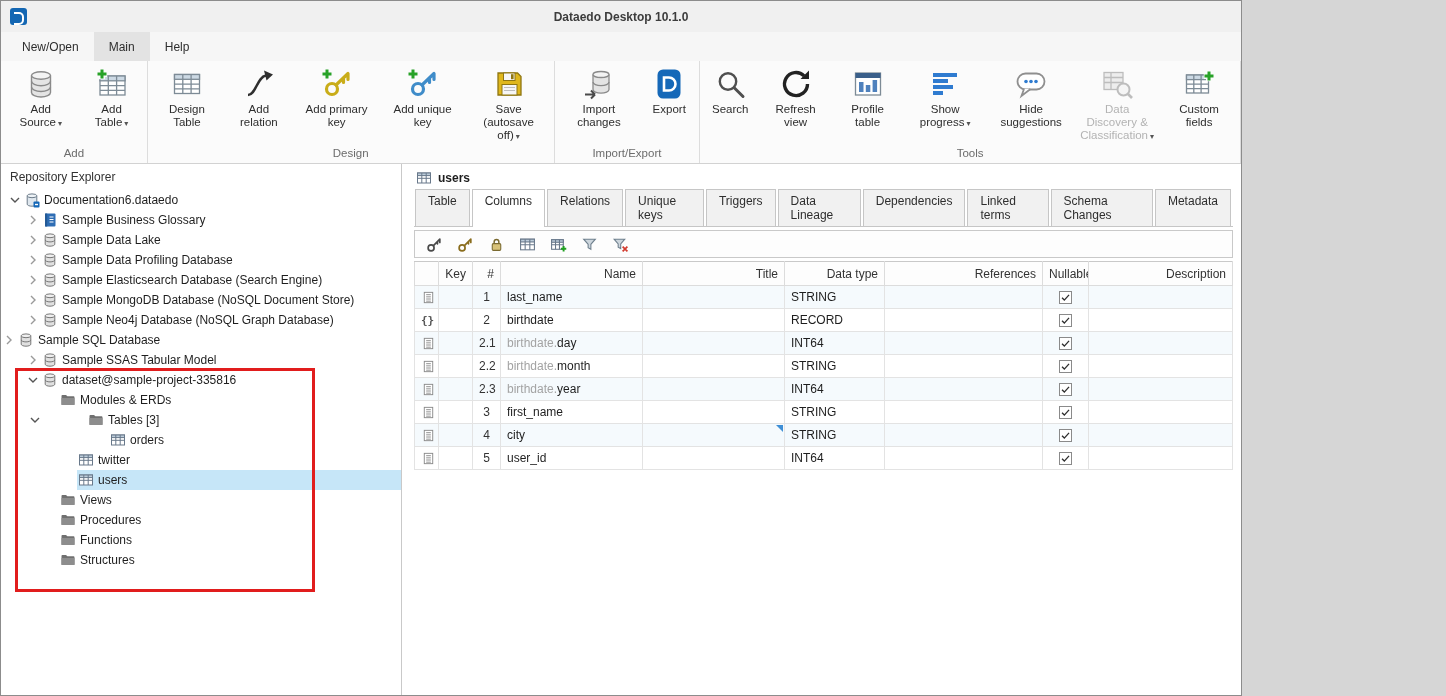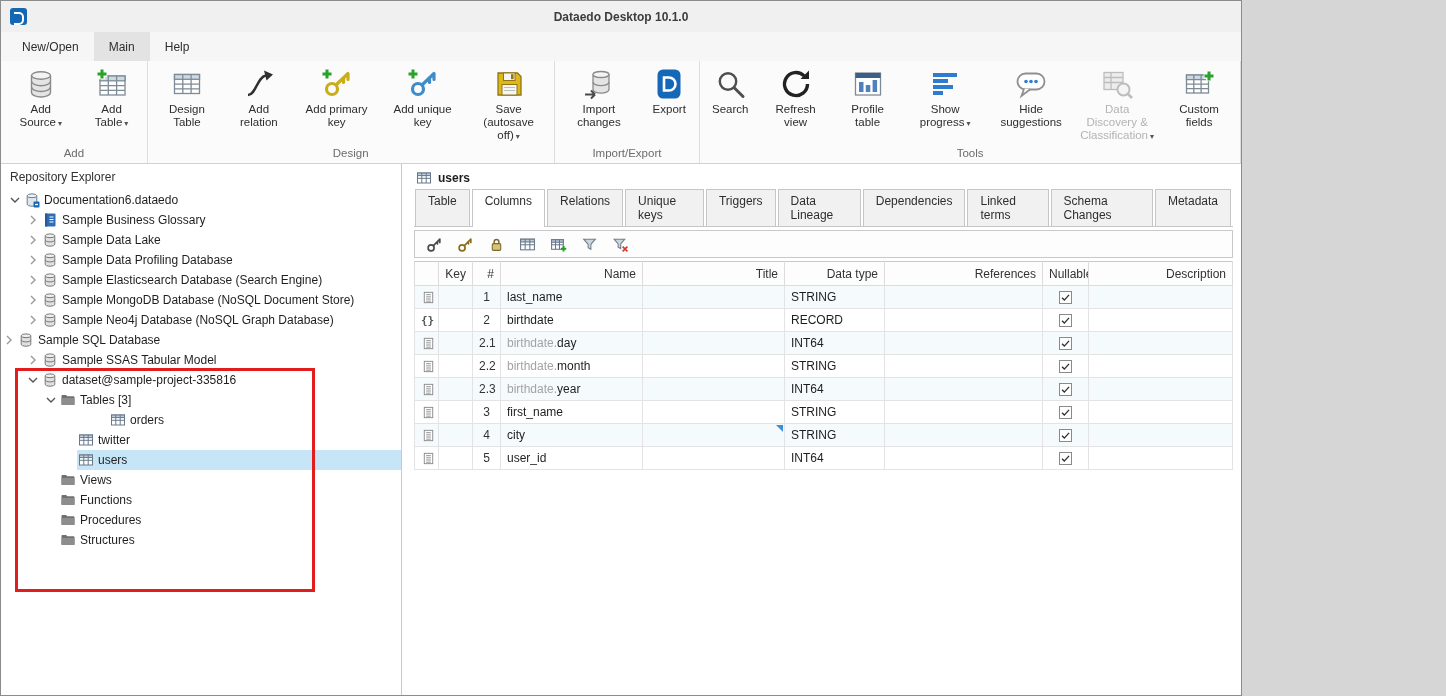--- a/index.html
+++ b/index.html
@@ -445,20 +445,32 @@
                 <svg viewBox="0 0 16 16">
                   <path d="M3.2 3.8v8.4c0 1.1 2.1 2 4.8 2s4.8-.9 4.8-2V3.8" fill="#e0e0e0" stroke="#787878"></path>
                   <ellipse cx="8" cy="3.8" rx="4.8" ry="1.9" fill="#efefef" stroke="#787878"></ellipse>
                   <path d="M3.2 7.9c0 1.1 2.1 2 4.8 2s4.8-.9 4.8-2" fill="none" stroke="#787878"></path>
                 </svg>
               </span>
               <span class="tlabel">dataset@sample-project-335816</span>
             </span>
           </div>
           <div class="titem" style="padding-left: 42px;">
+            <span class="chev"></span>
+            <span class="tcore">
+              <span class="ticon">
+                <svg viewBox="0 0 16 16">
+                  <path d="M1.5 3.8c0-.5.4-.9.9-.9h3.6l1.4 1.4h6.2c.5 0 .9.4.9.9v7c0 .5-.4.9-.9.9H2.4c-.5 0-.9-.4-.9-.9z" fill="#707070"></path>
+                  <path d="M1.5 6h13v6.2c0 .5-.4.9-.9.9H2.4c-.5 0-.9-.4-.9-.9z" fill="#8d8d8d"></path>
+                </svg>
+              </span>
+              <span class="tlabel">Modules &amp; ERDs</span>
+            </span>
+          </div>
+          <div class="titem" style="padding-left: 26px; gap: 44px;">
             <span class="chev">
               <svg viewBox="0 0 16 16">
                 <path d="M4 6l4 4 4-4" fill="none" stroke="#555" stroke-width="1.4"></path>
               </svg>
             </span>
             <span class="tcore">
               <span class="ticon">
                 <svg viewBox="0 0 16 16">
                   <path d="M1.5 3.8c0-.5.4-.9.9-.9h3.6l1.4 1.4h6.2c.5 0 .9.4.9.9v7c0 .5-.4.9-.9.9H2.4c-.5 0-.9-.4-.9-.9z" fill="#707070"></path>
                   <path d="M1.5 6h13v6.2c0 .5-.4.9-.9.9H2.4c-.5 0-.9-.4-.9-.9z" fill="#8d8d8d"></path>
@@ -520,33 +532,33 @@
           </div>
           <div class="titem" style="padding-left: 42px;">
             <span class="chev"></span>
             <span class="tcore">
               <span class="ticon">
                 <svg viewBox="0 0 16 16">
                   <path d="M1.5 3.8c0-.5.4-.9.9-.9h3.6l1.4 1.4h6.2c.5 0 .9.4.9.9v7c0 .5-.4.9-.9.9H2.4c-.5 0-.9-.4-.9-.9z" fill="#707070"></path>
                   <path d="M1.5 6h13v6.2c0 .5-.4.9-.9.9H2.4c-.5 0-.9-.4-.9-.9z" fill="#8d8d8d"></path>
                 </svg>
               </span>
-              <span class="tlabel">Functions</span>
+              <span class="tlabel">Procedures</span>
             </span>
           </div>
           <div class="titem" style="padding-left: 42px;">
             <span class="chev"></span>
             <span class="tcore">
               <span class="ticon">
                 <svg viewBox="0 0 16 16">
                   <path d="M1.5 3.8c0-.5.4-.9.9-.9h3.6l1.4 1.4h6.2c.5 0 .9.4.9.9v7c0 .5-.4.9-.9.9H2.4c-.5 0-.9-.4-.9-.9z" fill="#707070"></path>
                   <path d="M1.5 6h13v6.2c0 .5-.4.9-.9.9H2.4c-.5 0-.9-.4-.9-.9z" fill="#8d8d8d"></path>
                 </svg>
               </span>
-              <span class="tlabel">Procedures</span>
+              <span class="tlabel">Functions</span>
             </span>
           </div>
           <div class="titem" style="padding-left: 42px;">
             <span class="chev"></span>
             <span class="tcore">
               <span class="ticon">
                 <svg viewBox="0 0 16 16">
                   <path d="M1.5 3.8c0-.5.4-.9.9-.9h3.6l1.4 1.4h6.2c.5 0 .9.4.9.9v7c0 .5-.4.9-.9.9H2.4c-.5 0-.9-.4-.9-.9z" fill="#707070"></path>
                   <path d="M1.5 6h13v6.2c0 .5-.4.9-.9.9H2.4c-.5 0-.9-.4-.9-.9z" fill="#8d8d8d"></path>
                 </svg>

